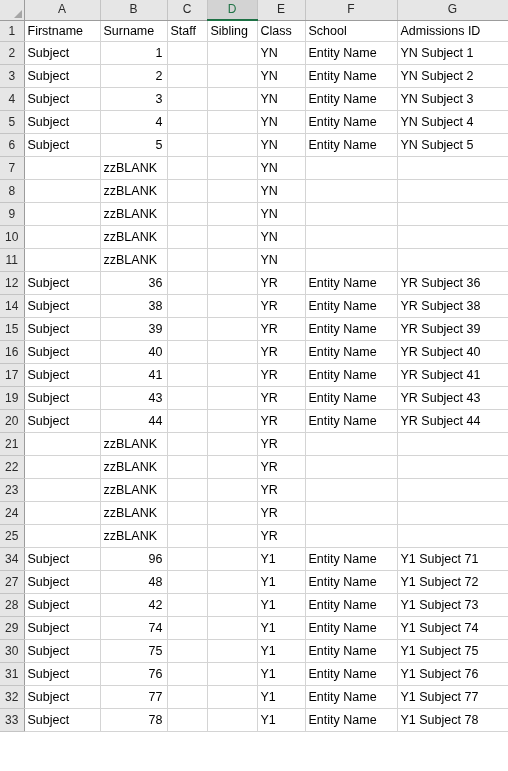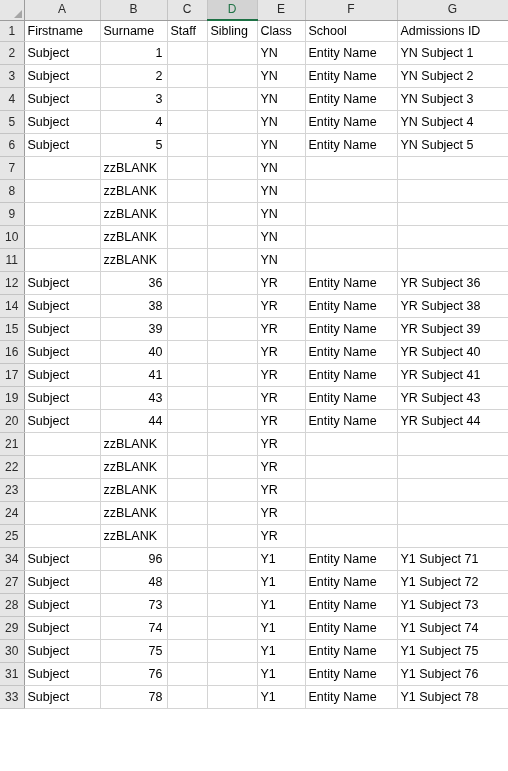--- a/index.html
+++ b/index.html
@@ -390,21 +390,21 @@
           <td class="cell num">48</td>
           <td class="cell txt"></td>
           <td class="cell txt"></td>
           <td class="cell txt">Y1</td>
           <td class="cell txt">Entity Name</td>
           <td class="cell txt">Y1 Subject 72</td>
         </tr>
         <tr class="data-row">
           <td class="rowhead">28</td>
           <td class="cell txt">Subject</td>
-          <td class="cell num">73</td>
+          <td class="cell num">42</td>
           <td class="cell txt"></td>
           <td class="cell txt"></td>
           <td class="cell txt">Y1</td>
           <td class="cell txt">Entity Name</td>
           <td class="cell txt">Y1 Subject 73</td>
         </tr>
         <tr class="data-row">
           <td class="rowhead">29</td>
           <td class="cell txt">Subject</td>
           <td class="cell num">74</td>
@@ -426,20 +426,30 @@
         </tr>
         <tr class="data-row">
           <td class="rowhead">31</td>
           <td class="cell txt">Subject</td>
           <td class="cell num">76</td>
           <td class="cell txt"></td>
           <td class="cell txt"></td>
           <td class="cell txt">Y1</td>
           <td class="cell txt">Entity Name</td>
           <td class="cell txt">Y1 Subject 76</td>
+        </tr>
+        <tr class="data-row">
+          <td class="rowhead">32</td>
+          <td class="cell txt">Subject</td>
+          <td class="cell num">77</td>
+          <td class="cell txt"></td>
+          <td class="cell txt"></td>
+          <td class="cell txt">Y1</td>
+          <td class="cell txt">Entity Name</td>
+          <td class="cell txt">Y1 Subject 77</td>
         </tr>
         <tr class="data-row">
           <td class="rowhead">33</td>
           <td class="cell txt">Subject</td>
           <td class="cell num">78</td>
           <td class="cell txt"></td>
           <td class="cell txt"></td>
           <td class="cell txt">Y1</td>
           <td class="cell txt">Entity Name</td>
           <td class="cell txt">Y1 Subject 78</td>

